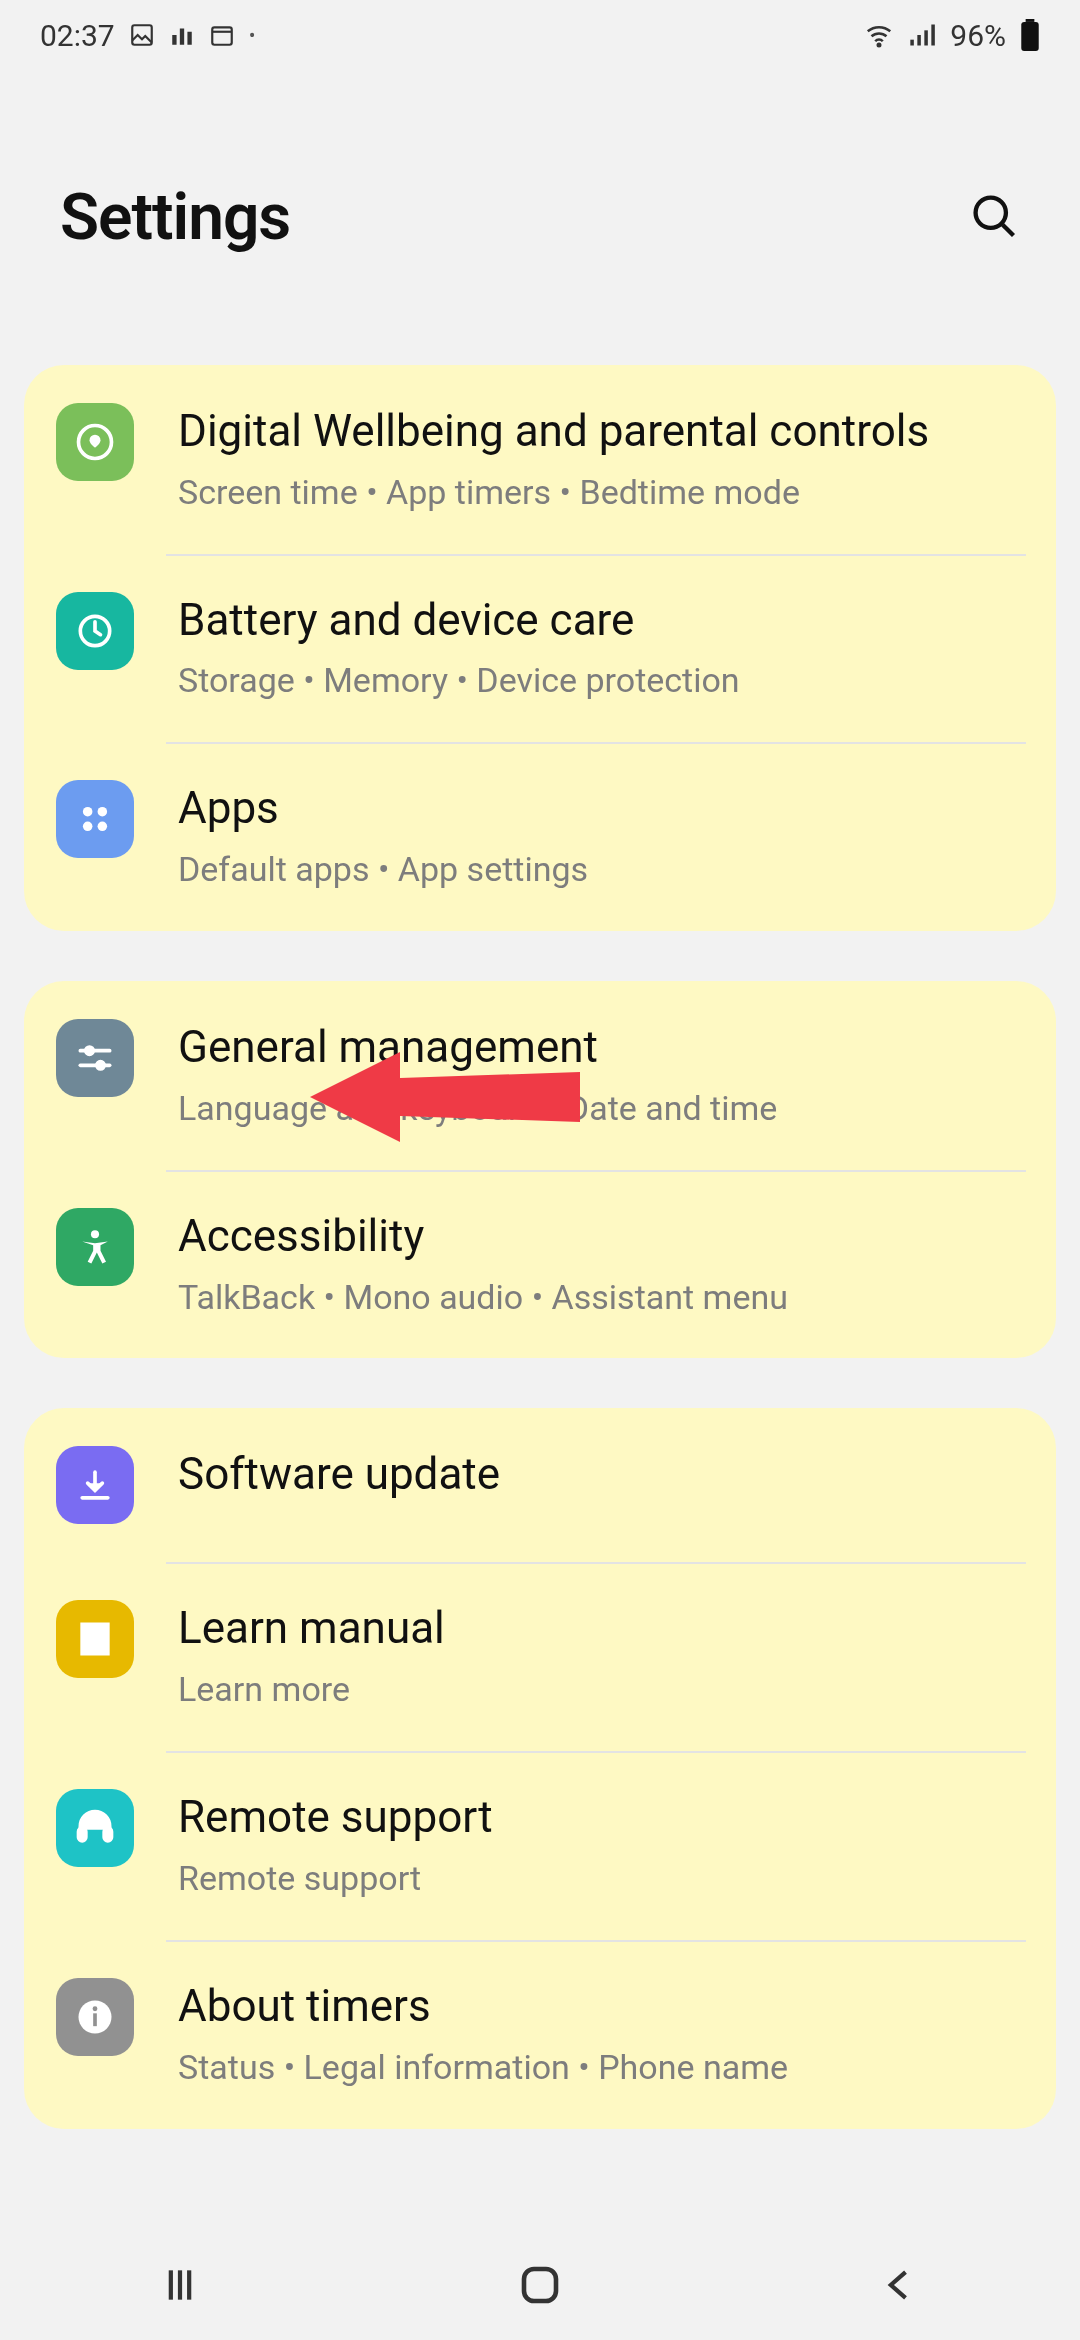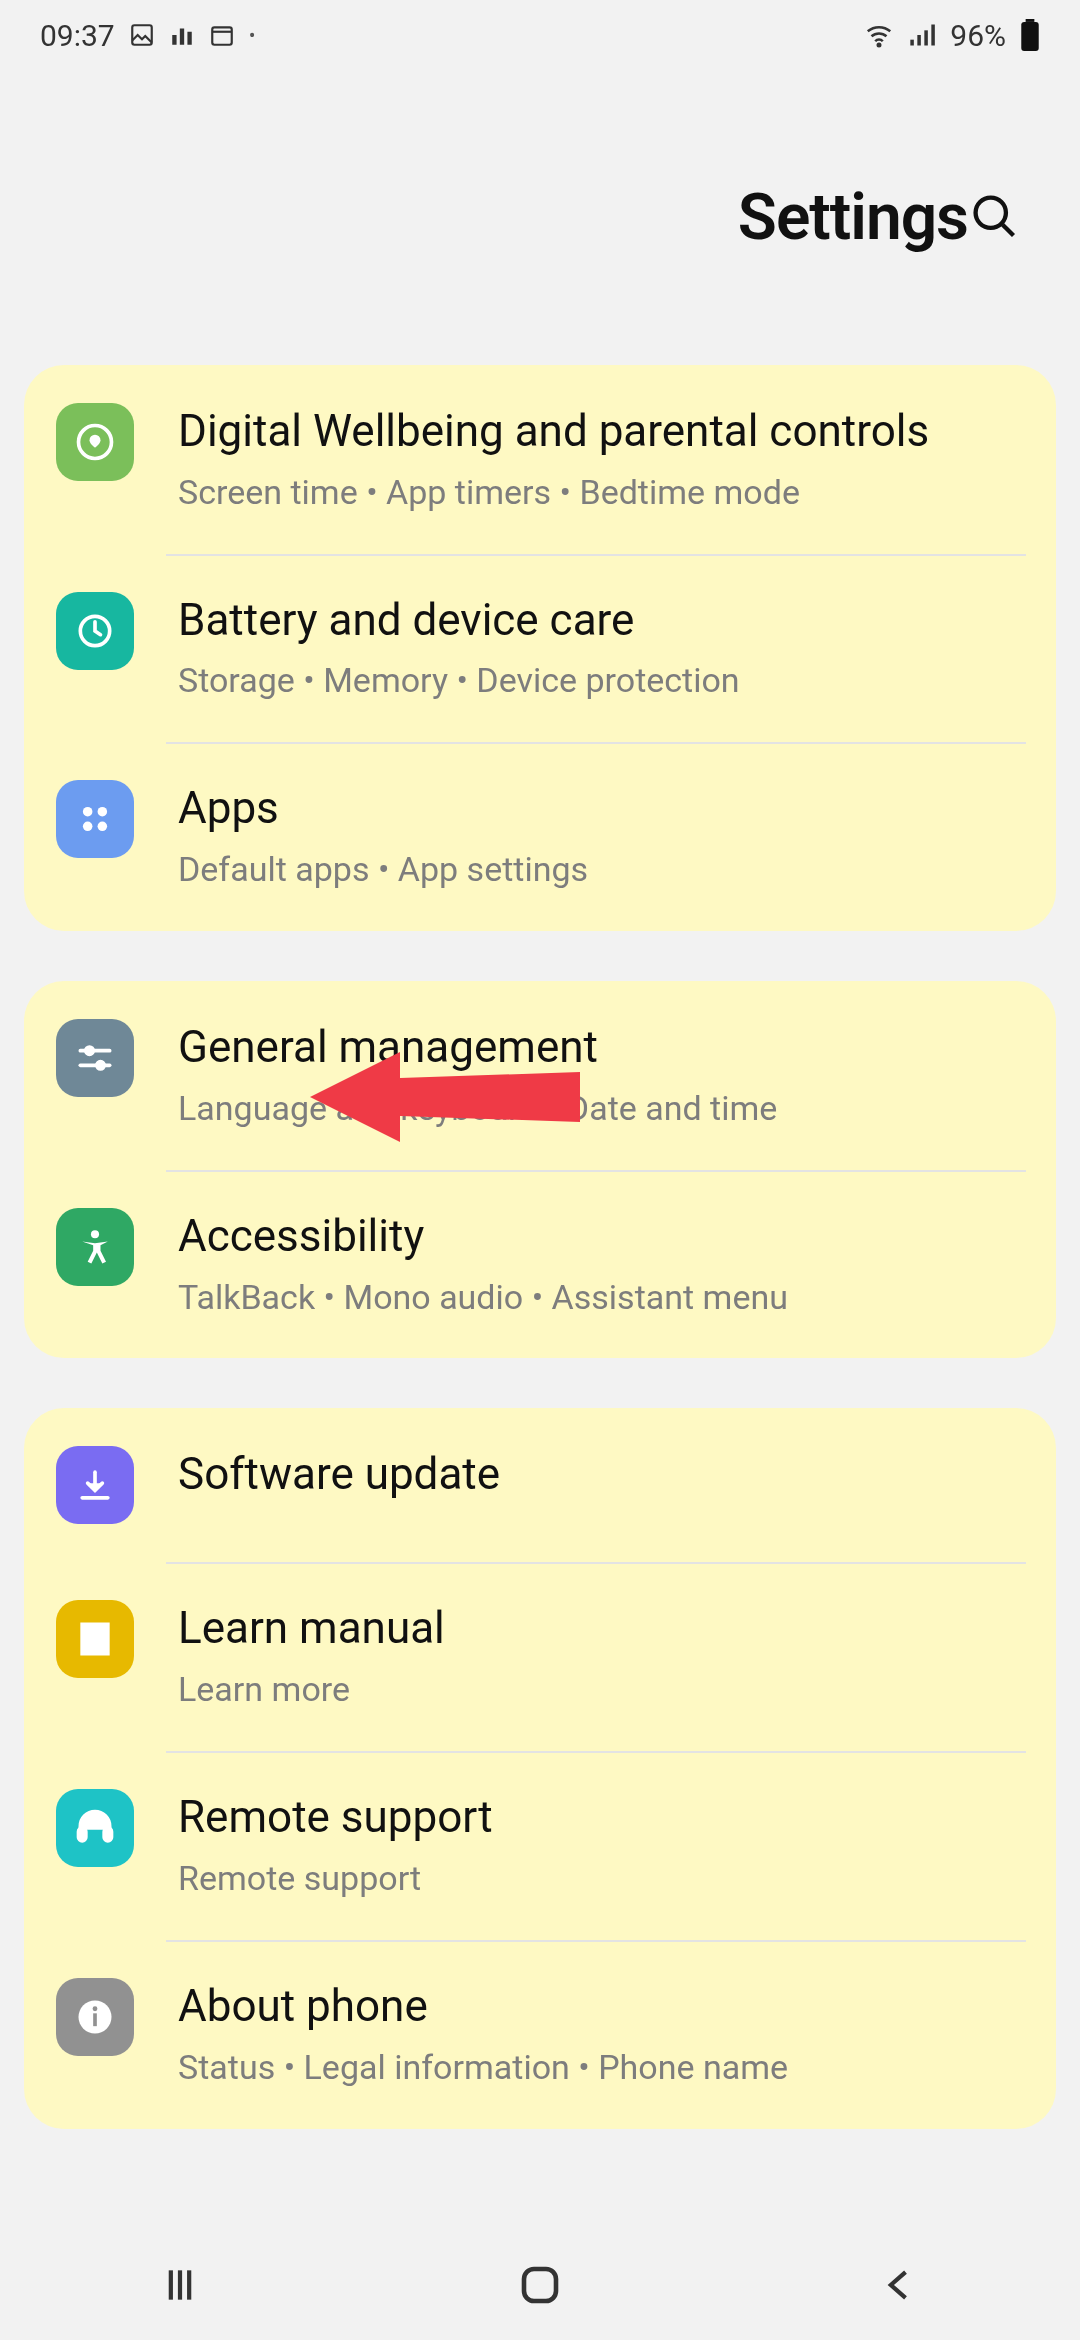--- a/index.html
+++ b/index.html
@@ -19,21 +19,21 @@
     padding:0 40px;
     font-size:30px;
     color:#333;
   }
   .status-left, .status-right{display:flex; align-items:center; gap:14px;}
   .sb-icon{display:inline-flex; align-items:center;}
   
   .header{
     display:flex;
     align-items:center;
-    justify-content:flex-end;
+    justify-content:space-between;
     padding:110px 60px 110px 60px;
   }
   .header h1{
     font-size:64px;
     font-weight:600;
     letter-spacing:-1px;
   }
   .search-btn svg{width:52px;height:52px;}
   
   .group{
@@ -105,21 +105,21 @@
     align-items:center;
     justify-content:space-around;
   }
   .navbar .nbtn{width:70px;height:70px;display:flex;align-items:center;justify-content:center;}
 </style>
 </head>
 <body>
 
 <div class="status-bar">
   <div class="status-left">
-    <span>09:37</span>
+    <span>02:37</span>
     <span class="sb-icon">
       <svg width="26" height="26" viewBox="0 0 24 24" fill="none" stroke="#333" stroke-width="2">
           <rect x="3" y="3" width="18" height="18" rx="2"></rect>
           <path d="M3 17l5-5 4 4 3-3 6 6"></path>
         </svg>
     </span>
     <span class="sb-icon">
       <svg width="26" height="26" viewBox="0 0 24 24" fill="#333">
           <rect x="3" y="12" width="4" height="9"></rect>
           <rect x="10" y="6" width="4" height="15"></rect>
@@ -281,21 +281,21 @@
       </div>
       <div class="row">
         <div class="row-icon ic-about">
           <svg viewBox="0 0 24 24" fill="#fff">
             <circle cx="12" cy="12" r="9" fill="#fff"></circle>
             <rect x="11" y="10" width="2" height="7" fill="#919191"></rect>
             <circle cx="12" cy="7.5" r="1.3" fill="#919191"></circle>
           </svg>
         </div>
         <div class="row-body">
-          <div class="row-title">About phone</div>
+          <div class="row-title">About timers</div>
           <div class="row-sub">Status  •  Legal information  •  Phone name</div>
         </div>
       </div>
     </div>
   </div>
 
 <div class="arrow">
   <svg width="280" height="110" viewBox="0 0 280 110">
     <polygon points="0,55 90,10 90,36 270,30 270,80 90,74 90,100" fill="#ef3a46"></polygon>
   </svg>

